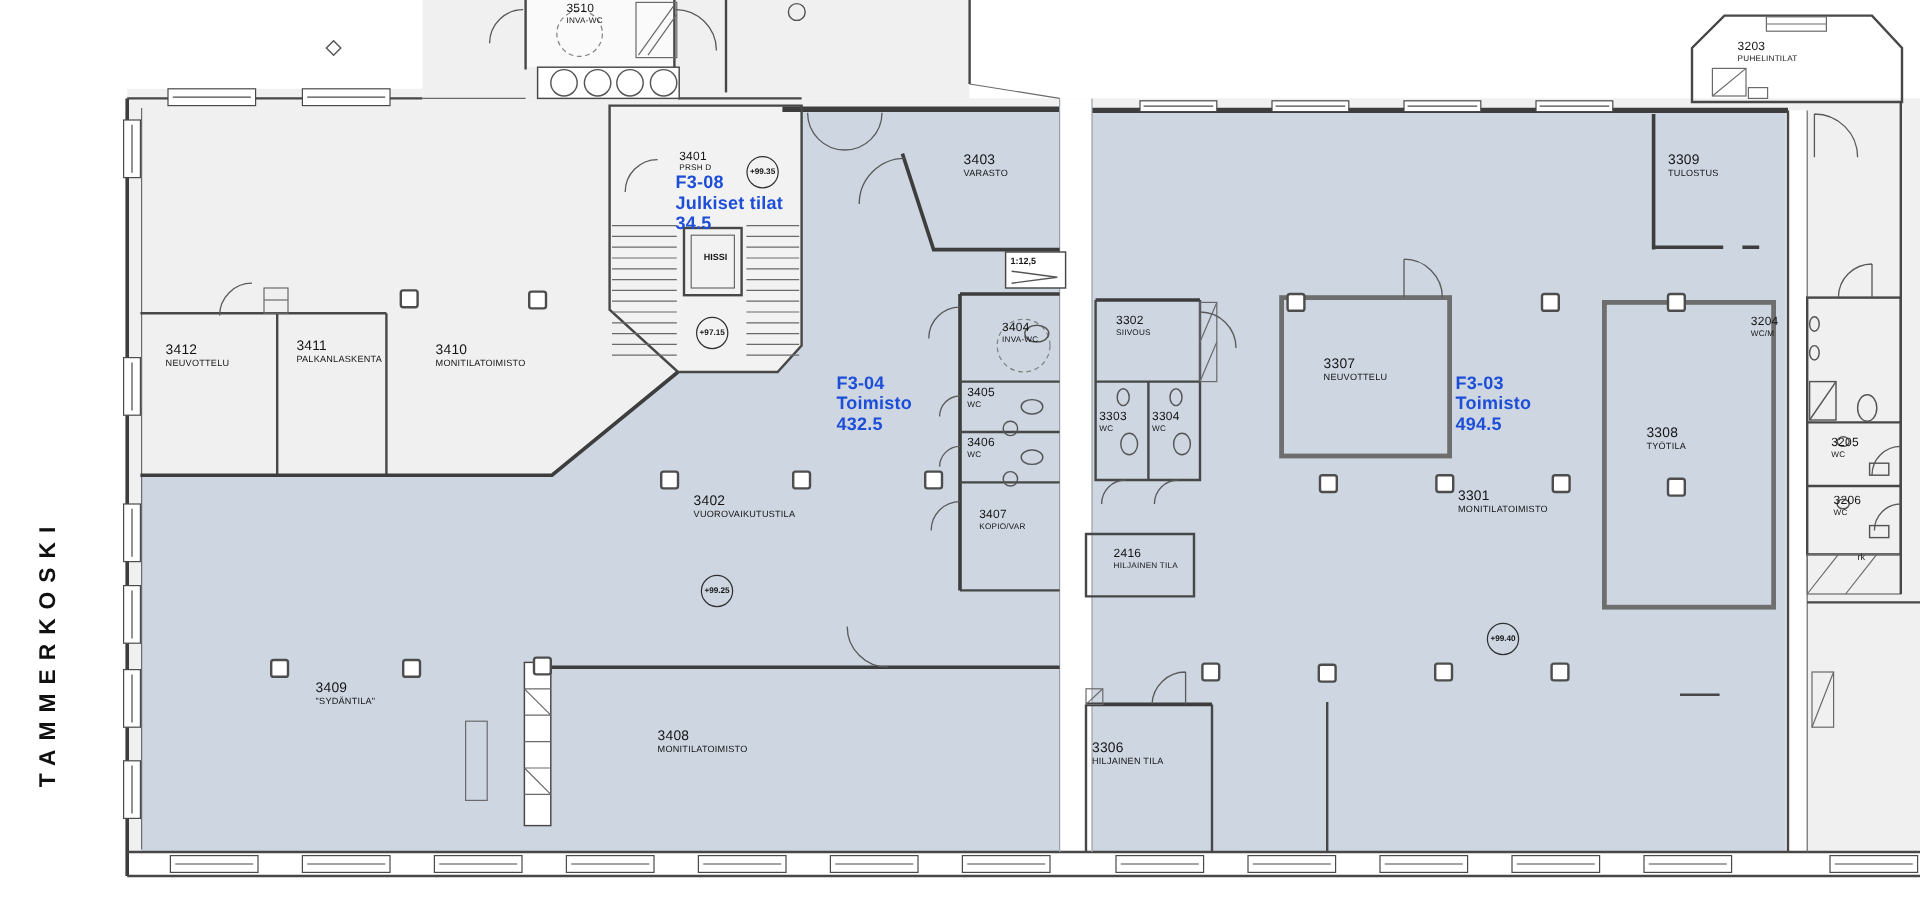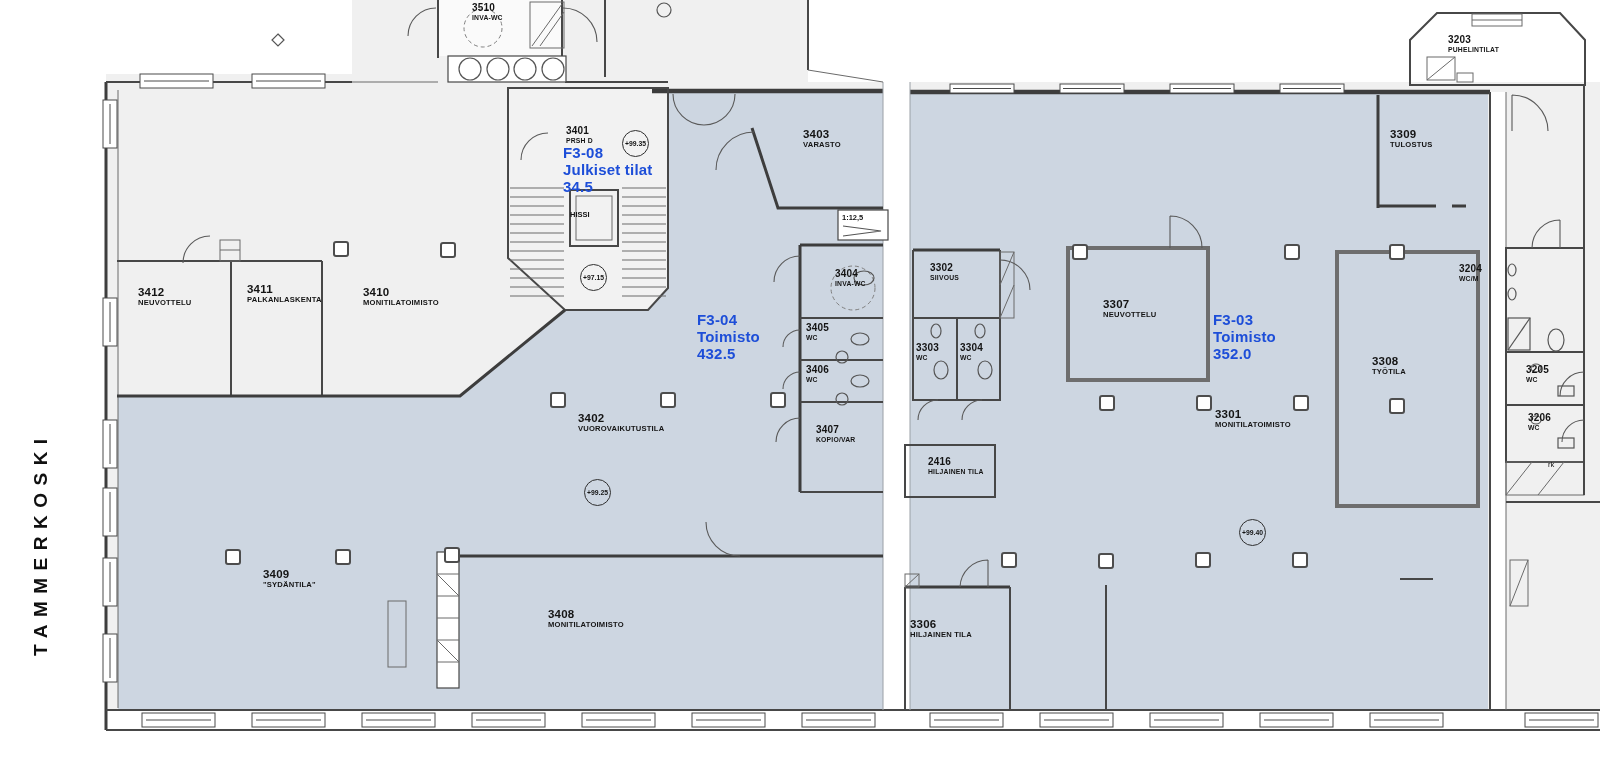--- a/index.html
+++ b/index.html
@@ -10,22 +10,22 @@
   .w1{fill:none;stroke:#6a6a6a;stroke-width:1}
   .w3{fill:none;stroke:#3d3d3d;stroke-width:3}
   .w4{fill:none;stroke:#3d3d3d;stroke-width:4.5}
   .wr{fill:none;stroke:#6e6e6e;stroke-width:4}
   .sj{fill:none;stroke:#9aa0a6;stroke-width:1}
   .fw{fill:#fff;stroke:#474747;stroke-width:1.2}
   .fx{fill:none;stroke:#555;stroke-width:1.2}
   .arc{fill:none;stroke:#5a5a5a;stroke-width:1.1}
   .dash{fill:none;stroke:#808080;stroke-width:1;stroke-dasharray:4 3}
   .rl{position:absolute;color:#141414;line-height:1.15;white-space:nowrap;letter-spacing:.2px}
-  .rl .num{font-size:11.5px;font-weight:700}
-  .rl .nm{font-size:7.6px;font-weight:700}
+  .rl .num{font-size:11.5px;font-weight:400}
+  .rl .nm{font-size:7.6px;font-weight:400}
   .rs .num{font-size:10px}
   .rs .nm{font-size:6.8px}
   .zl{position:absolute;color:#1d4ed8;font-size:15px;font-weight:700;line-height:17px;white-space:nowrap;letter-spacing:.2px}
   .lvl{position:absolute;width:27px;height:27px;border:1.2px solid #2f2f2f;border-radius:50%;
        display:flex;align-items:center;justify-content:center;font-size:6.8px;font-weight:700;
        color:#141414;box-sizing:border-box;background:transparent}
   .tiny{position:absolute;font-size:7.5px;font-weight:700;color:#141414;white-space:nowrap}
   .vlab{position:absolute;left:30px;top:656px;transform:rotate(-90deg);transform-origin:0 0;
         font-size:19px;font-weight:700;letter-spacing:7.5px;color:#101010;white-space:nowrap}
 </style>
@@ -265,21 +265,21 @@
 
   <div class="zl" style="left:563px;top:144px">
     <div>F3-08</div>
     <div>Julkiset tilat</div>
     <div>34.5</div>
   </div>
 
   <div class="lvl" style="left:622px;top:130px">+99.35</div>
   <div class="lvl" style="left:580px;top:264px">+97.15</div>
 
-  <div class="tiny" style="left:570px;top:210px;width:36px;text-align:left">HISSI</div>
+  <div class="tiny" style="left:570px;top:210px;width:36px;text-align:right">HISSI</div>
 
   <div class="rl" style="left:803px;top:128px">
     <div class="num">3403</div>
     <div class="nm">VARASTO</div>
   </div>
 
   <div class="tiny" style="left:842px;top:213px">1:12,5</div>
 
   <div class="rl" style="left:138px;top:286px">
     <div class="num">3412</div>
@@ -355,21 +355,21 @@
   </div>
 
   <div class="rl" style="left:1103px;top:298px">
     <div class="num">3307</div>
     <div class="nm">NEUVOTTELU</div>
   </div>
 
   <div class="zl" style="left:1213px;top:311px">
     <div>F3-03</div>
     <div>Toimisto</div>
-    <div>352.0</div>
+    <div>494.5</div>
   </div>
 
   <div class="rl" style="left:1215px;top:408px">
     <div class="num">3301</div>
     <div class="nm">MONITILATOIMISTO</div>
   </div>
 
   <div class="rl" style="left:1372px;top:355px">
     <div class="num">3308</div>
     <div class="nm">TYÖTILA</div>

